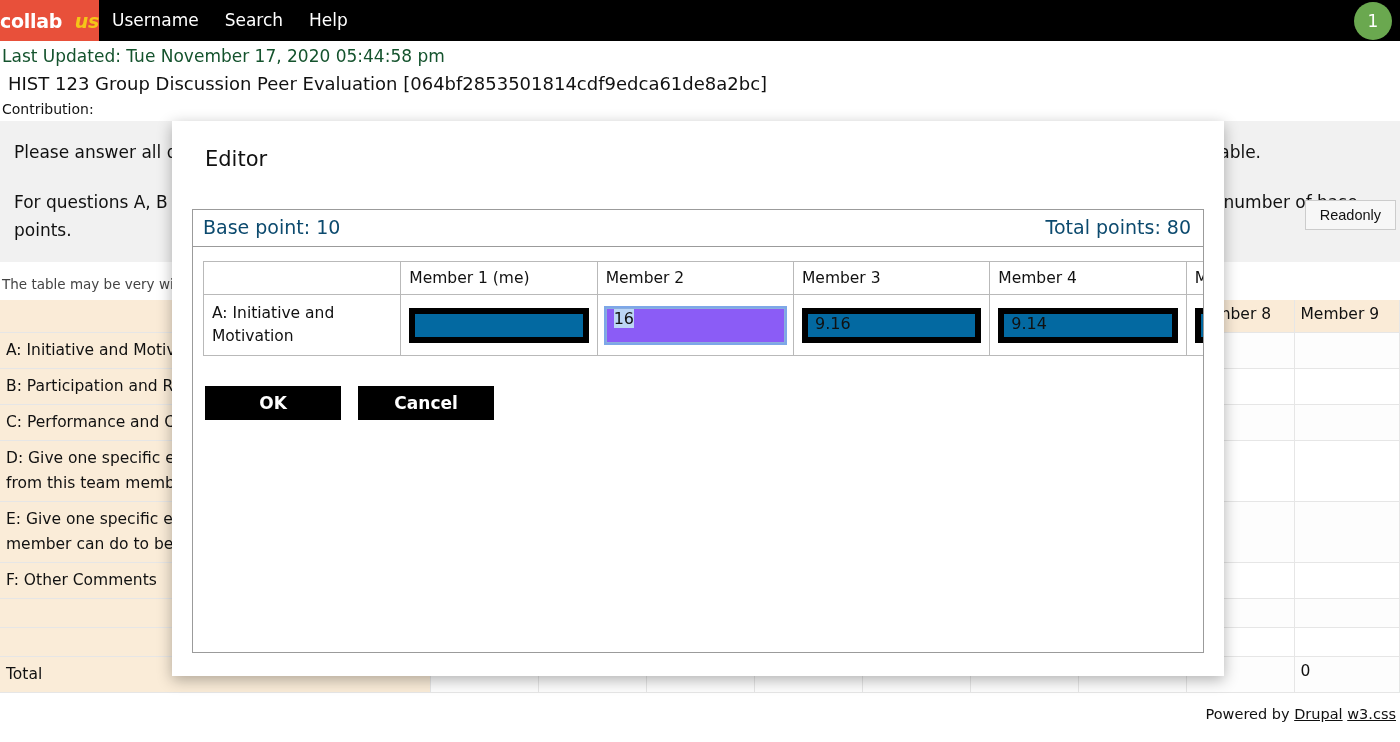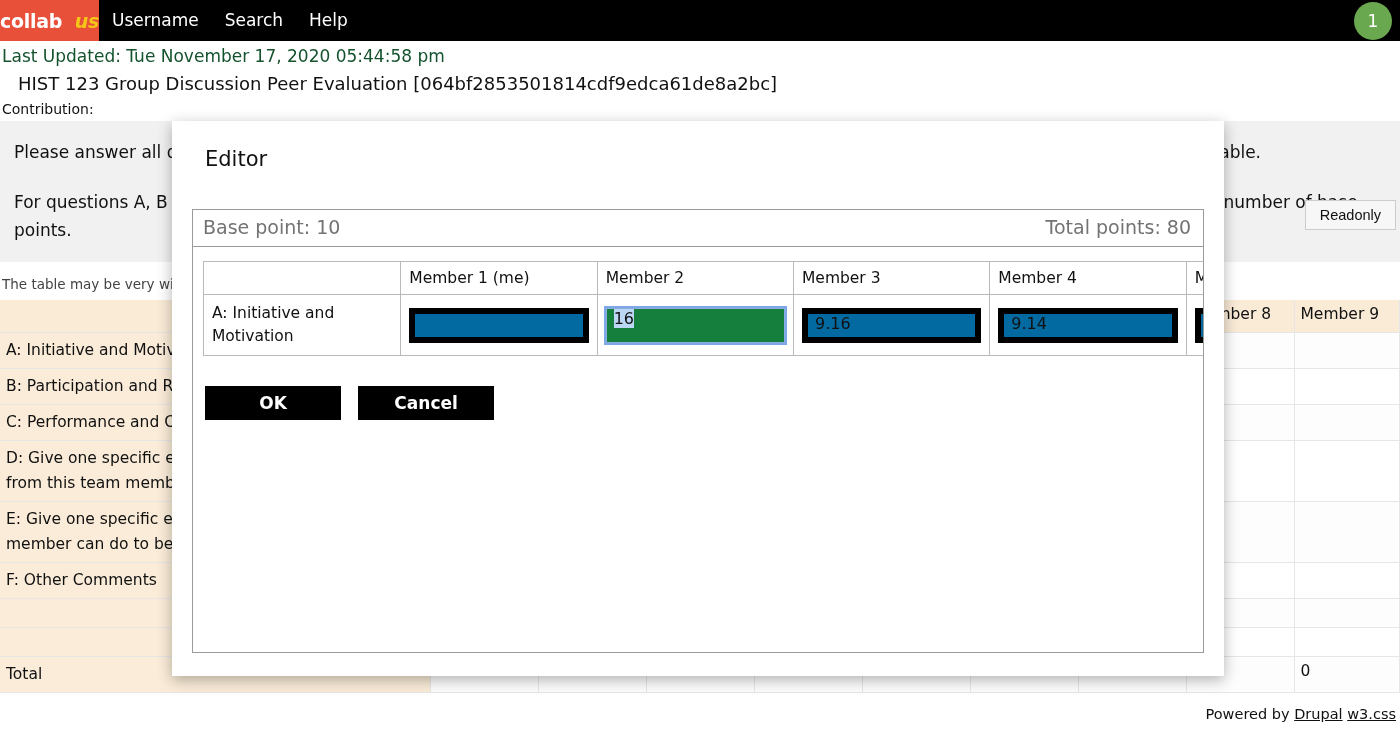--- a/index.html
+++ b/index.html
@@ -39,21 +39,21 @@
     font-size: 17px; margin-right: 8px;
   }
 
   
   .page { position: absolute; top: 41px; left: 0; width: 1400px; }
 
   .last-updated {
     font-size: 17px; color: #14532d; padding: 3px 2px 0 2px; line-height: 24px;
   }
   .page-title {
-    font-size: 18px; color: #111; padding: 3px 2px 0 18px; line-height: 25px;
+    font-size: 18px; color: #111; padding: 3px 2px 0 8px; line-height: 25px;
   }
   .instructions-label {
     font-size: 14px; color: #111; padding: 4px 2px 3px 2px; line-height: 18px;
   }
   .instructions-box {
     background: #f1f1f1; padding: 17px 14px 18px 14px;
     font-size: 17px; color: #111; line-height: 28px;
   }
   .instructions-box p { margin: 0; }
   .instructions-box p.gap { margin-top: 22px; }
@@ -110,21 +110,21 @@
   }
   .modal-inner {
     position: absolute; left: 20px; top: 88px;
     width: 1012px; height: 444px;
     border: 1px solid #9b9b9b; background: #ffffff;
     overflow: hidden;
   }
   .modal-points {
     display: flex; justify-content: space-between; align-items: center;
     border-bottom: 1px solid #9b9b9b;
-    padding: 6px 12px 8px 10px; font-size: 19px; color: #737373;
+    padding: 6px 12px 8px 10px; font-size: 19px; color: #0c4a6e;
   }
   .editor-table {
     border-collapse: collapse; table-layout: fixed;
     margin: 14px 0 0 10px; width: 1180px;
   }
   .editor-table th, .editor-table td {
     border: 1px solid #b9b9b9; padding: 7px 8px;
     font-size: 15.5px; color: #111; font-weight: normal;
     text-align: left; vertical-align: middle;
   }
@@ -133,21 +133,21 @@
     width: 196px; line-height: 23px; vertical-align: middle;
   }
   .editor-table td.vcell { height: 57px; padding: 6px 8px; }
   .cell-input {
     width: 100%; height: 35px;
     border: 6px solid #000000; background: #0369a1;
     font-family: "DejaVu Sans", "Liberation Sans", sans-serif;
     font-size: 16px; color: #111; padding: 0 7px;
   }
   .cell-input.focused {
-    background: #15803d;
+    background: #8b5cf6;
     border: 1px solid #8aaede;
     outline: 2px solid #7da7e8;
     outline-offset: 0px;
     box-shadow: 0 0 0 2px #9dbdf0;
   }
   .sel { background: #bcd6f5; }
   .modal-actions { padding: 30px 0 0 12px; }
   .btn {
     background: #000000; color: #ffffff;
     border: none; font-size: 17px; font-weight: bold;

